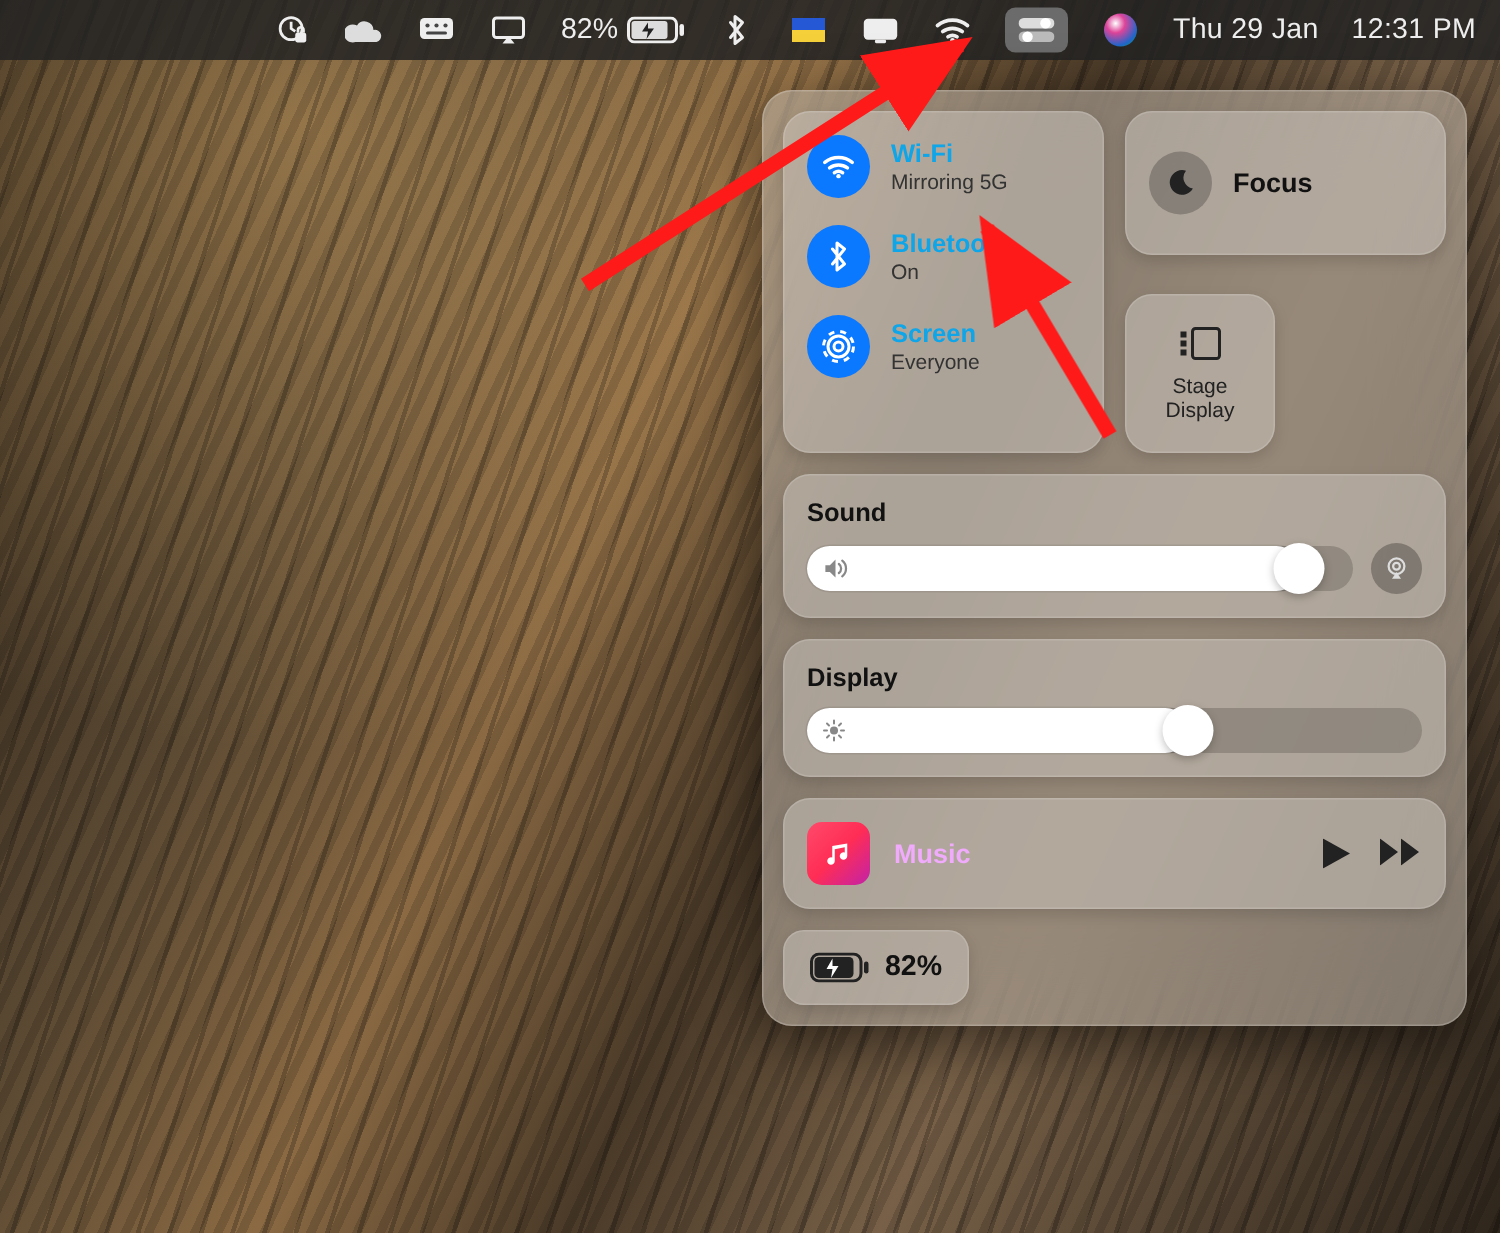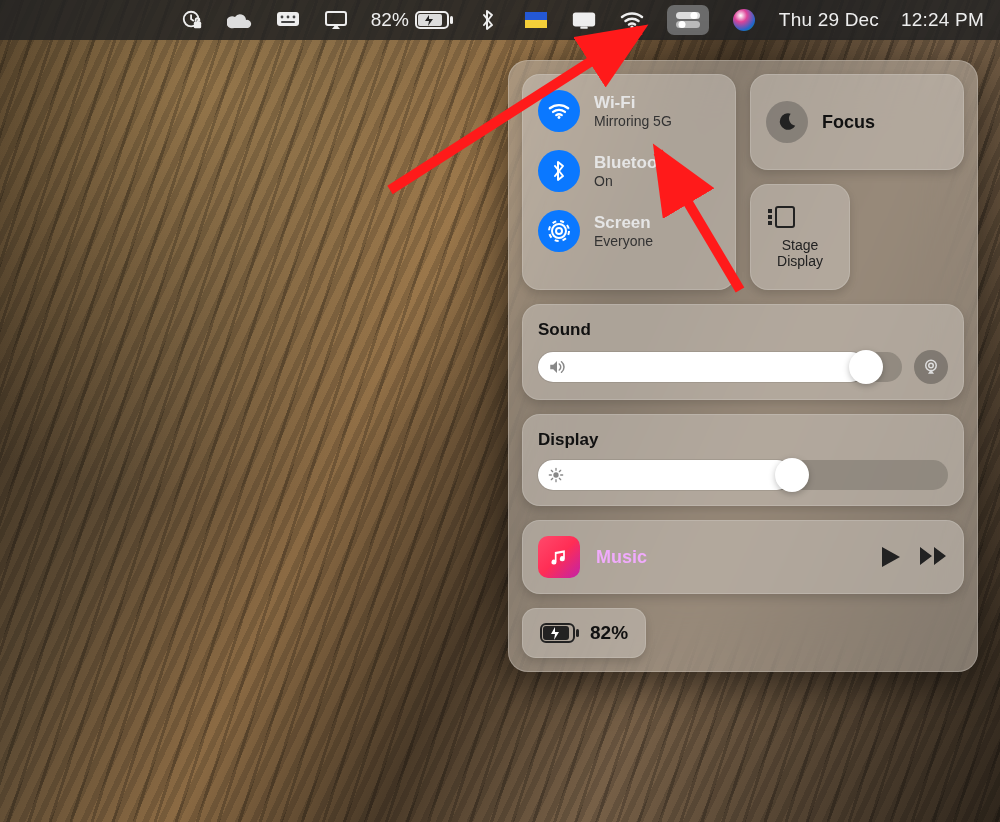--- a/index.html
+++ b/index.html
@@ -43,27 +43,27 @@
     display:grid; grid-template-columns: 1fr 1fr; gap:14px;
   }
   .card {
     background: rgba(200,195,185,.55);
     border-radius:18px; padding:16px;
     box-shadow: 0 0 0 1px rgba(255,255,255,.15) inset, 0 4px 10px rgba(0,0,0,.15);
   }
   .conn { grid-row: span 2; display:flex; flex-direction:column; gap:18px;}
   .conn-row { display:flex; align-items:center; gap:14px; }
   .round-icon{width:42px;height:42px;border-radius:50%;background:#0a78ff;display:flex;align-items:center;justify-content:center;color:#fff;flex-shrink:0;}
-  .conn-text .title{font-weight:600;font-size:17px;color:#e5e5e5;}
+  .conn-text .title{font-weight:600;font-size:17px;color:#0ea5e9;}
   .conn-text .sub{font-size:14px;color:#333;}
   .focus-card{display:flex;align-items:center;gap:14px;height:96px;}
   .focus-icon{width:42px;height:42px;border-radius:50%;background:rgba(60,60,60,.35);display:flex;align-items:center;justify-content:center;}
   .focus-title{font-weight:700;font-size:18px;color:#111;}
   .twosmall{display:grid;grid-template-columns:1fr 1fr;gap:14px;}
-  .small{display:flex;flex-direction:column;justify-content:center;gap:8px;height:106px;text-align:center;font-size:14px;font-weight:500;color:#222;}
+  .small{display:flex;flex-direction:column;align-items:center;justify-content:center;gap:8px;height:106px;text-align:center;font-size:14px;font-weight:500;color:#222;margin-top:12px;}
   .full{grid-column:1 / -1;}
   .section-title{font-weight:600;font-size:17px;color:#111;margin-bottom:10px;}
   .slider{position:relative;height:30px;border-radius:15px;background:rgba(120,115,105,.55);}
   .slider-fill{position:absolute;left:0;top:0;bottom:0;border-radius:15px;background:#fff;display:flex;align-items:center;padding-left:10px;color:#777;box-shadow:0 0 0 1px rgba(0,0,0,.08);}
   .knob{position:absolute;top:-2px;width:34px;height:34px;border-radius:50%;background:#fff;box-shadow:0 2px 6px rgba(0,0,0,.25);}
   .sound-row{display:flex;align-items:center;gap:12px;}
   .sound-row .slider{flex:1;}
   .airplay-btn{width:34px;height:34px;border-radius:50%;background:rgba(90,85,80,.55);display:flex;align-items:center;justify-content:center;}
   .media{display:flex;align-items:center;gap:16px;}
   .album{width:42px;height:42px;border-radius:10px;background:linear-gradient(135deg,#ff4a6b,#ff2d55,#c222a8);display:flex;align-items:center;justify-content:center;color:#fff;}
@@ -150,22 +150,22 @@
     <svg width="24" height="16" viewBox="0 0 24 16">
         <rect x="0" y="0" width="24" height="7" rx="3.5" fill="#ddd"></rect>
         <circle cx="18" cy="3.5" r="3.5" fill="#fff"></circle>
         <rect x="0" y="9" width="24" height="7" rx="3.5" fill="#bbb"></rect>
         <circle cx="6" cy="12.5" r="3.5" fill="#fff"></circle>
       </svg>
   </span>
   <span class="icon">
       <span class="siri-dot"></span>
     </span>
-  <span class="date">Thu 29 Dec</span>
-  <span class="date">12:24 PM</span>
+  <span class="date">Thu 29 Jan</span>
+  <span class="date">12:31 PM</span>
 </div>
 
 <div class="cc">
 
   <div class="card conn">
     <div class="conn-row">
       <div class="round-icon">
         <svg width="22" height="18" viewBox="0 0 24 18" fill="none" stroke="#fff" stroke-width="2.5" stroke-linecap="round">
             <path d="M2 6a16 16 0 0 1 20 0"></path>
             <path d="M5.5 10a11 11 0 0 1 13 0"></path>

